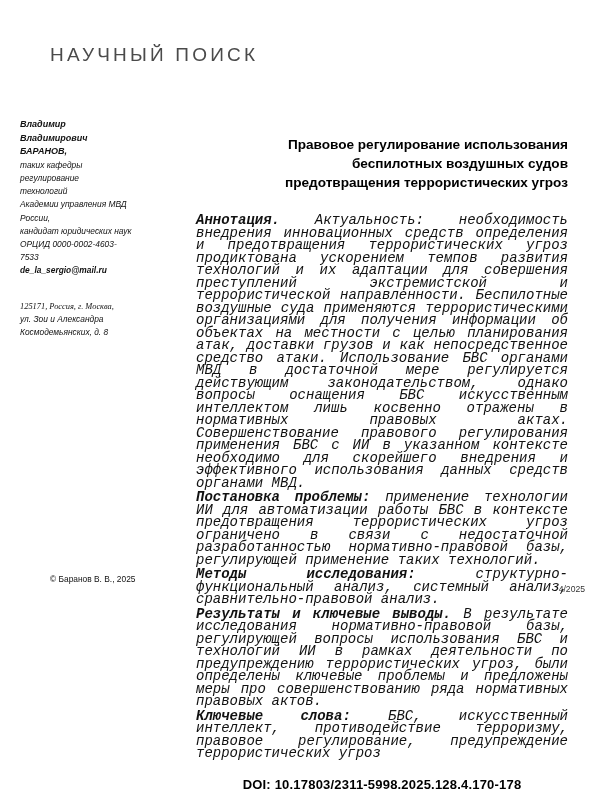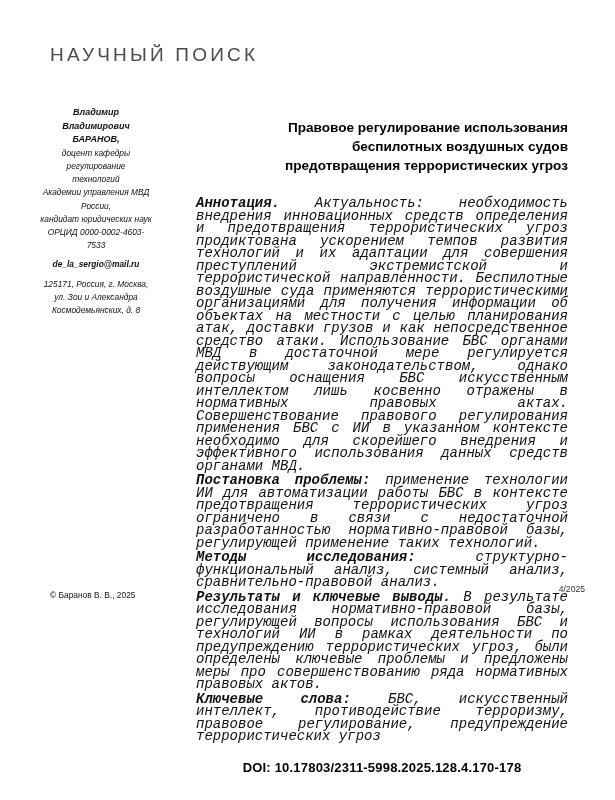--- a/index.html
+++ b/index.html
@@ -30,23 +30,23 @@
     letter-spacing: 3.2px;
     font-weight: 400;
     color: #4a4a4a;
     font-family: "Liberation Sans", sans-serif;
   }
 
   
   .author-col {
     position: absolute;
     left: 20px;
-    top: 106px;
+    top: 118px;
     width: 152px;
-    text-align: center;
+    text-align: left;
     font-style: italic;
     font-size: 8.4px;
     line-height: 13.2px;
     color: #111111;
     font-family: "Liberation Sans", sans-serif;
   }
   .author-col .name {
     font-weight: bold;
     font-style: italic;
     font-size: 9px;
@@ -54,42 +54,42 @@
     display: block;
     margin-bottom: 1px;
   }
   .author-col .role {
     display: block;
   }
   .author-col .email {
     font-weight: bold;
     font-style: italic;
     display: block;
-    margin-top: 6px;
   }
   .author-col .addr {
     display: block;
-    margin-top: 6px;
+    margin-top: 22px;
+    font-family: Liberation Serif, serif;
   }
   .author-col .line { display: block; }
 
   
   .article-col {
     position: absolute;
     left: 196px;
     top: 118px;
     width: 372px;
   }
   .article-title {
     font-size: 13.6px;
     line-height: 19px;
     font-weight: bold;
     text-align: right;
     color: #000;
-    margin: 0 0 22px 0;
+    margin: 17px 0 22px 0;
     font-family: "Liberation Sans", sans-serif;
   }
   .article-title .tline { display: block; }
 
   .abstract {
     font-size: 14px;
     line-height: 12.5px;
     text-align: justify;
     font-style: italic;
     color: #111;
@@ -108,21 +108,21 @@
     font-size: 13px;
     font-weight: bold;
     text-align: center;
     letter-spacing: 0.2px;
     font-family: "Liberation Sans", sans-serif;
   }
 
   .copyright {
     position: absolute;
     left: 50px;
-    bottom: 36px;
+    bottom: 52px;
     font-size: 8.4px;
     color: #111;
     font-family: "Liberation Sans", sans-serif;
   }
   .issue {
     position: absolute;
     right: 30px;
     bottom: 42px;
     font-size: 8.6px;
     color: #333;
@@ -133,21 +133,21 @@
 <body>
 
 <div class="page">
 
   <div class="journal-header">НАУЧНЫЙ ПОИСК</div>
 
   <div class="author-col">
     <span class="name line">Владимир</span>
     <span class="name line">Владимирович</span>
     <span class="name line">БАРАНОВ,</span>
-    <span class="role line">доцент кафедры</span>
+    <span class="role line">таких кафедры</span>
     <span class="role line">регулирование</span>
     <span class="role line">технологий</span>
     <span class="role line">Академии управления МВД</span>
     <span class="role line">России,</span>
     <span class="role line">кандидат юридических наук</span>
     <span class="role line">ОРЦИД 0000-0002-4603-</span>
     <span class="role line">7533</span>
     <span class="email">de_la_sergio@mail.ru</span>
     <span class="addr line">125171, Россия, г. Москва,</span>
     <span class="line">ул. Зои и Александра</span>

